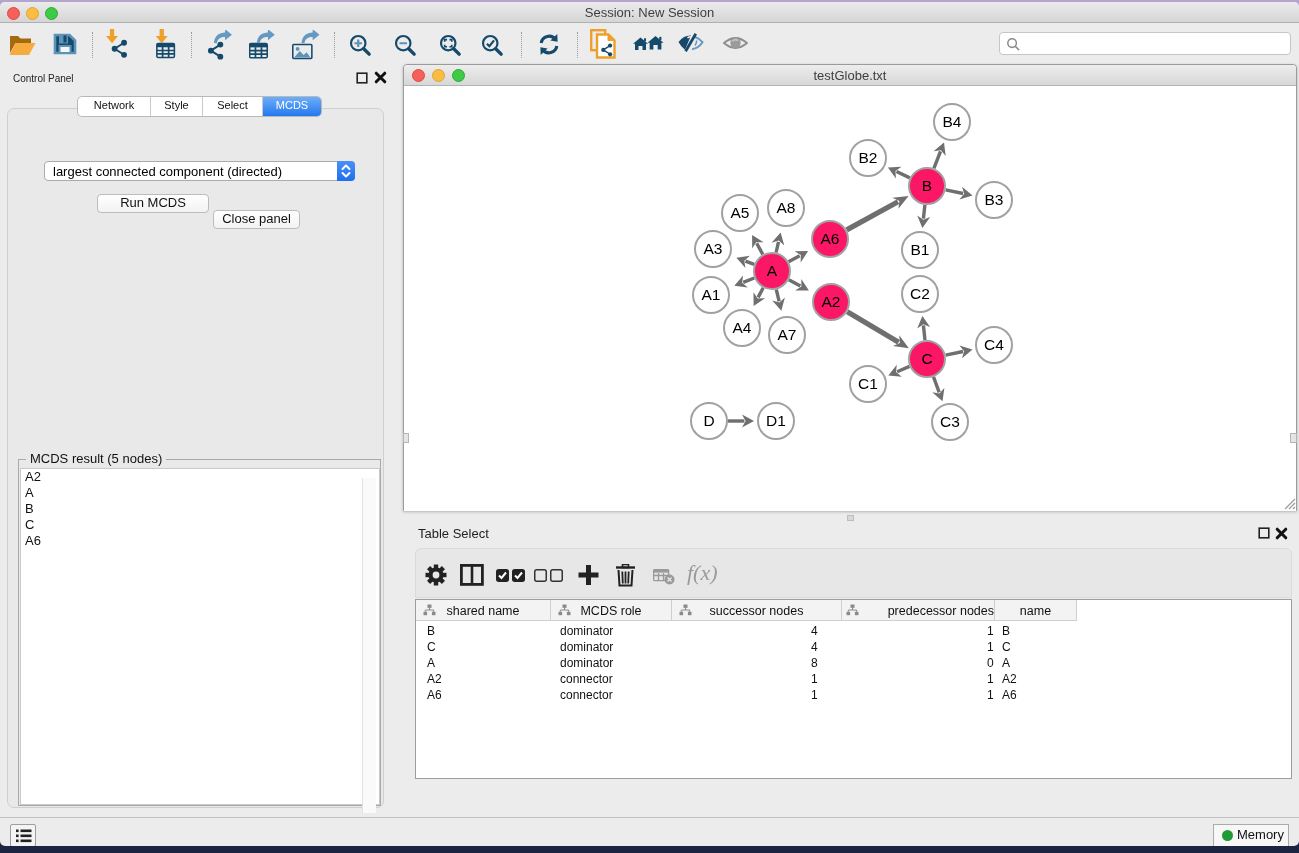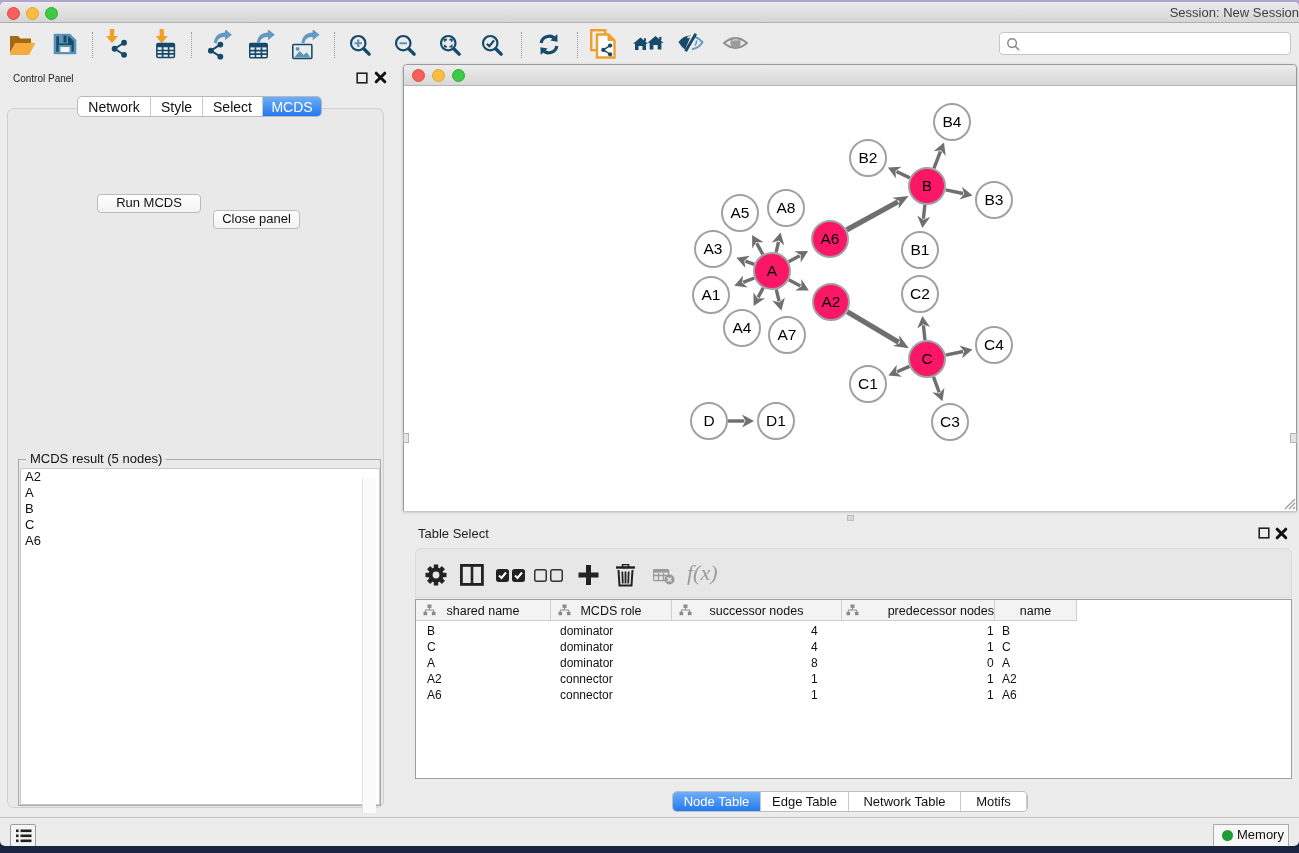--- a/index.html
+++ b/index.html
@@ -1,31 +1,31 @@
 <!DOCTYPE html>
 <html><head>
 <meta charset="utf-8">
 <style>
 * { margin:0; padding:0; box-sizing:border-box; }
 html,body { width:1299px; height:853px; overflow:hidden; }
 body { font-family:"Liberation Sans", sans-serif; background:#1b2440; position:relative; }
 #appwin { position:absolute; left:0; top:2px; width:1299px; height:844px; background:#ececec; border-radius:5px 5px 5px 5px; overflow:hidden; }
 #titlebar { position:absolute; left:0; top:0; width:100%; height:21px; background:linear-gradient(#ebebeb,#d5d5d5); border-bottom:1px solid #b0b0b0; }
 .tl { position:absolute; top:5px; width:13px; height:13px; border-radius:50%; }
-#title { position:absolute; top:3px; width:100%; text-align:right; font-size:13px; color:#3e3e3e; }
+#title { position:absolute; top:3px; width:100%; text-align:center; font-size:13px; color:#3e3e3e; }
 #toolbar { position:absolute; left:0; top:22px; width:100%; height:40px; background:#ececec; }
 .tsep { position:absolute; top:8px; height:26px; width:0; border-left:1px dotted #9a9a9a; }
 .ticon { position:absolute; top:4px; }
 #searchbox { position:absolute; left:999px; top:8px; width:292px; height:23px; background:#fff; border:1px solid #c6c6c6; border-radius:4px; }
 
 #cp { position:absolute; left:0; top:62px; width:391px; height:753px; background:#ececec; }
 #cp-title { position:absolute; left:13px; top:9px; font-size:10px; color:#222; }
 #cp-box { position:absolute; left:7px; top:44px; width:377px; height:700px; background:#e9e9e9; border:1px solid #cfcfcf; border-radius:7px; }
 #cp-tabs { position:absolute; left:77px; top:32px; height:21px; display:flex; border:1px solid #b9b9b9; border-radius:5px; overflow:hidden; background:#fff; z-index:3; }
-.cptab { font-size:14px; color:#111; padding:2px 0 0 0; text-align:center; height:21px; border-right:1px solid #c9c9c9; }
+.cptab { font-size:11px; color:#111; padding:2px 0 0 0; text-align:center; height:21px; border-right:1px solid #c9c9c9; }
 .cptab.sel { background:linear-gradient(#6faef7,#1a73ee); color:#fff; border-right:none; }
 #optlabel { position:absolute; left:0; top:74px; width:391px; text-align:center; font-size:13px; color:#111; }
 #combo { position:absolute; left:44px; top:97px; width:311px; height:20px; background:#fff; border:1px solid #ababab; border-radius:4px; font-size:13px; }
 #combo .cap { position:absolute; right:-1px; top:-1px; width:18px; height:20px; background:linear-gradient(#4a90f5,#1e6ef0); border-radius:0 4px 4px 0; }
 .btn { position:absolute; height:19px; background:linear-gradient(#ffffff,#f2f2f2); border:1px solid #bcbcbc; border-radius:4px; font-size:13px; text-align:center; color:#111; }
 #fieldset { position:absolute; left:18px; top:395px; width:363px; height:347px; border:1px solid #a9a9a9; }
 #mcds-legend { position:absolute; left:7px; top:-9px; background:#e9e9e9; padding:0 4px; font-size:13px; color:#111; }
 #mcds-list { position:absolute; left:1px; top:8px; width:360px; height:337px; background:#fff; border:1px solid #c9c9c9; font-size:13px; color:#111; }
 #mcds-list .item { padding-left:4px; height:16px; line-height:16px; }
 #mcds-scroll { position:absolute; right:3px; top:9px; width:14px; height:335px; background:#fafafa; border-left:1px solid #e2e2e2; }
@@ -218,39 +218,49 @@
     <svg style="position:absolute;left:374px;top:7px" width="13" height="13" viewBox="0 0 13 13">
         <path d="M2.2,2.2 L10.8,10.8 M10.8,2.2 L2.2,10.8" stroke="#111" stroke-width="3" stroke-linecap="round"></path>
       </svg>
     <div id="cp-box"></div>
     <div id="cp-tabs">
       <div class="cptab" style="width:73px;">Network</div>
       <div class="cptab" style="width:52px;">Style</div>
       <div class="cptab" style="width:60px;">Select</div>
       <div class="cptab sel" style="width:58px;">MCDS</div>
     </div>
-    <div class="btn" style="left:97px; top:130px; width:104px;">Run MCDS</div>
+    <div id="combo">
+        <span style="position:absolute;left:8px;top:2px;">largest connected component (directed)</span>
+        <span class="cap">
+          <svg width="18" height="20" viewBox="0 0 18 20" style="position:absolute;left:0;top:0">
+            <path d="M5.5,8 L9,4.5 L12.5,8" fill="none" stroke="#fff" stroke-width="2" stroke-linecap="round" stroke-linejoin="round"></path>
+            <path d="M5.5,12 L9,15.5 L12.5,12" fill="none" stroke="#fff" stroke-width="2" stroke-linecap="round" stroke-linejoin="round"></path>
+          </svg>
+        </span>
+      </div>
+    <div class="btn" style="left:97px; top:130px; width:112px;">Run MCDS</div>
     <div class="btn" style="left:213px; top:146px; width:87px;">Close panel</div>
     <div id="fieldset">
       <div id="mcds-legend">MCDS result (5 nodes)</div>
       <div id="mcds-list">
         <div class="item">A2</div>
         <div class="item">A</div>
         <div class="item">B</div>
         <div class="item">C</div>
         <div class="item">A6</div>
         <div id="mcds-scroll"></div>
       </div>
     </div>
   </div>
   <div id="netwin">
     <div id="net-titlebar">
       <div class="tl" style="left:8px; top:4px; background:#f6605a; border:0.5px solid #e1493f;"></div>
       <div class="tl" style="left:28px; top:4px; background:#fabd41; border:0.5px solid #e0a430;"></div>
       <div class="tl" style="left:48px; top:4px; background:#3ec946; border:0.5px solid #2aad35;"></div>
+      <div id="net-title">testGlobe.txt</div>
     </div>
     <div id="net-content">
 <svg width="893" height="423" viewBox="0 0 893 423" style="position:absolute;left:0;top:0">
 <g stroke="#6f6f6f" fill="none">
 <line x1="358.8" y1="167.4" x2="352.7" y2="156.3" stroke-width="3.4"></line>
 <line x1="372.1" y1="165.5" x2="374.5" y2="154.8" stroke-width="3.4"></line>
 <line x1="350.2" y1="177.4" x2="341.4" y2="174.1" stroke-width="3.4"></line>
 <line x1="350.3" y1="191.0" x2="339.2" y2="195.3" stroke-width="3.4"></line>
 <line x1="359.2" y1="200.8" x2="354.1" y2="210.4" stroke-width="3.4"></line>
 <line x1="372.3" y1="202.5" x2="375.1" y2="214.3" stroke-width="3.4"></line>
@@ -461,26 +471,20 @@
         <span style="left:586px;">A2</span>
       </div>
     <div class="trow" style="top:88px;">
         <span style="left:11px;">A6</span>
         <span style="left:144px;">connector</span>
         <span style="left:395px;">1</span>
         <span style="left:571px;">1</span>
         <span style="left:586px;">A6</span>
       </div>
   </div>
-  <div id="bottom-tabs">
-    <div class="btab sel" style="width:88px;">Node Table</div>
-    <div class="btab" style="width:88px;">Edge Table</div>
-    <div class="btab" style="width:112px;">Network Table</div>
-    <div class="btab" style="width:66px;">Motifs</div>
-  </div>
   <div id="statusbar">
     <div style="position:absolute;left:10px;top:6px;width:26px;height:23px;background:#f4f4f4;border:1px solid #9e9e9e;border-radius:2px;">
       <svg style="position:absolute;left:5px;top:4px" width="16" height="14" viewBox="0 0 16 14">
           <g fill="#222">
             <rect x="0" y="0.5" width="2.6" height="2.6"></rect>
             <rect x="0" y="5.5" width="2.6" height="2.6"></rect>
             <rect x="0" y="10.5" width="2.6" height="2.6"></rect>
             <rect x="4.5" y="0.5" width="11" height="2.6"></rect>
             <rect x="4.5" y="5.5" width="11" height="2.6"></rect>
             <rect x="4.5" y="10.5" width="11" height="2.6"></rect>

